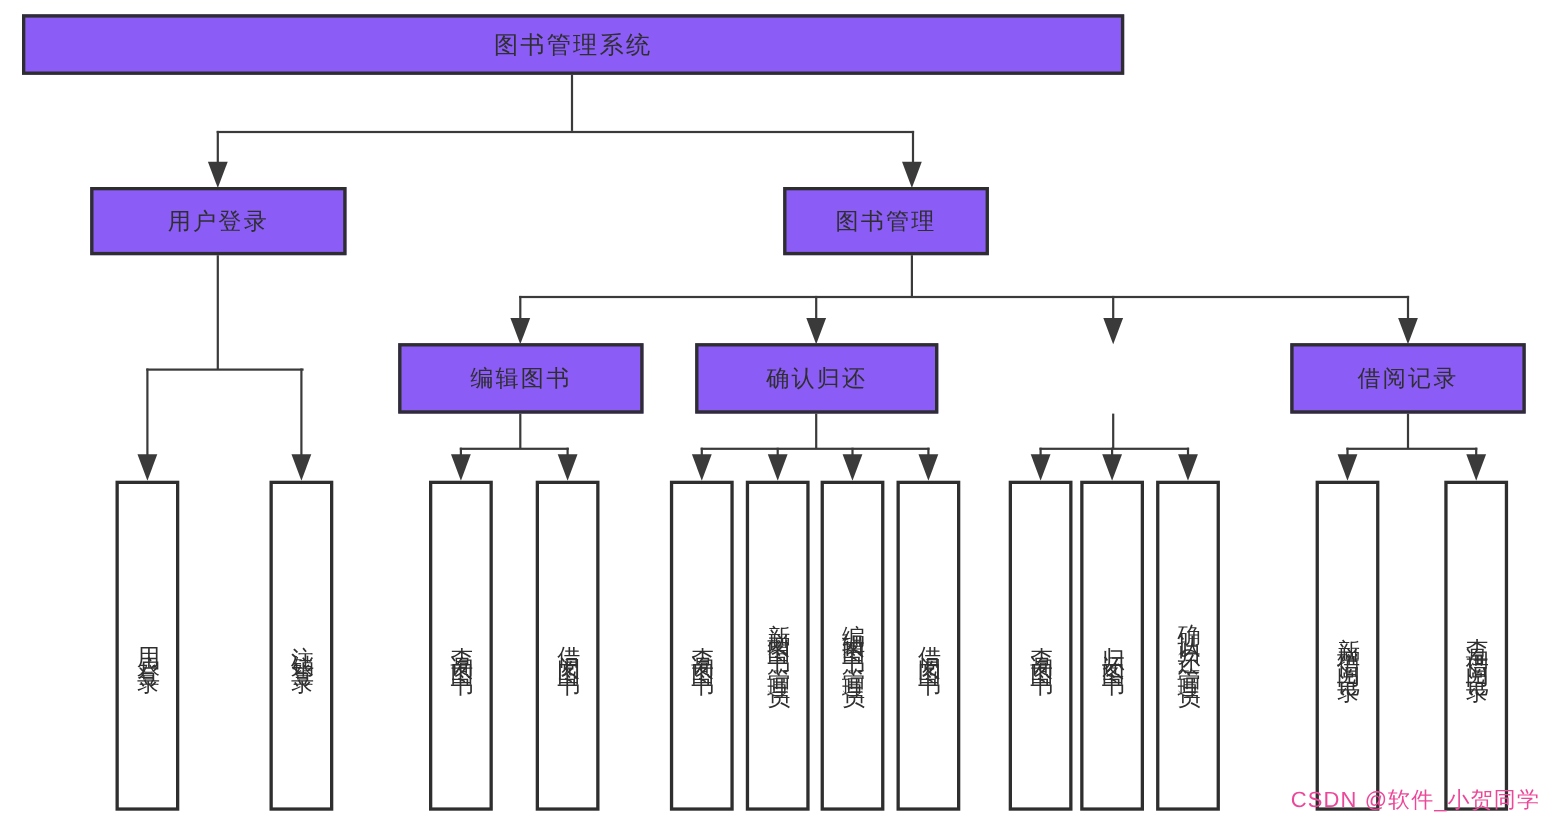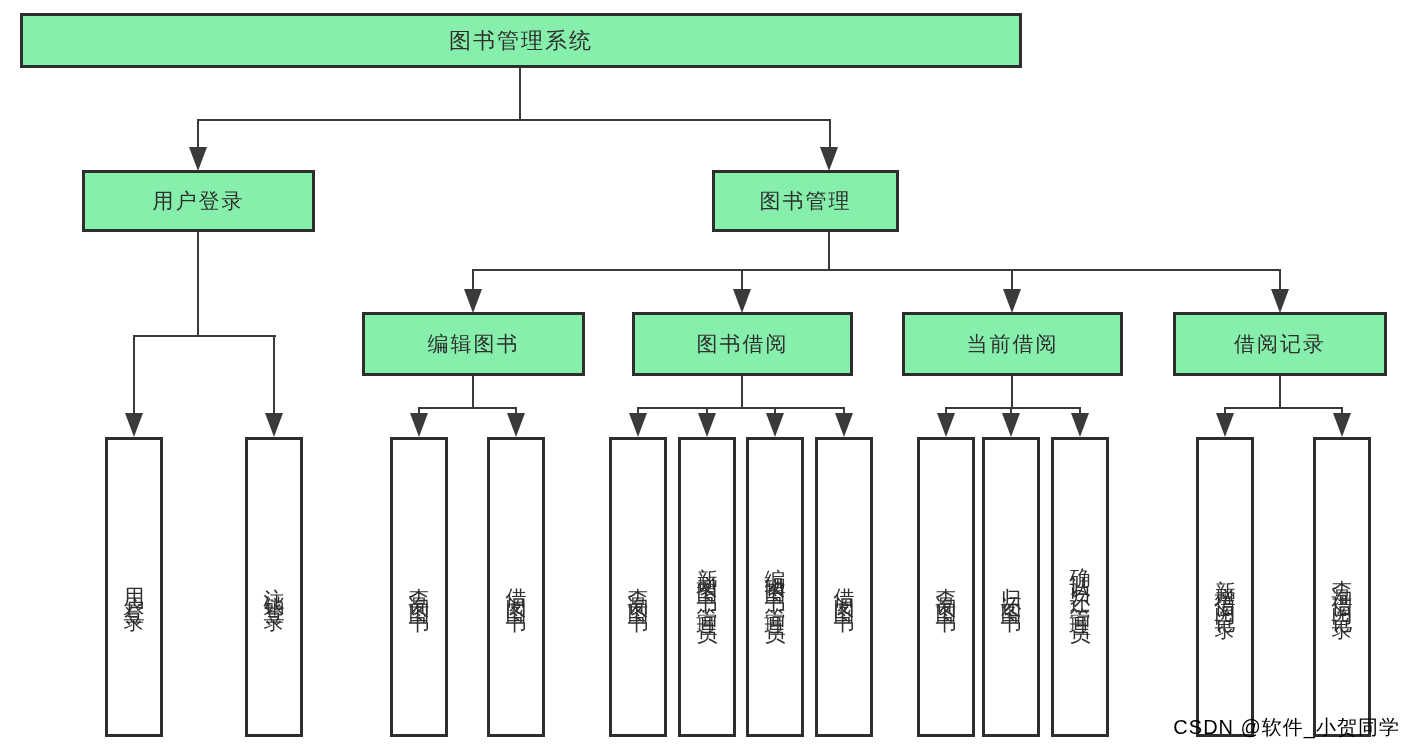--- a/index.html
+++ b/index.html
@@ -2,41 +2,41 @@
 <html lang="zh"><head>
 <meta charset="utf-8">
 <title>图书管理系统</title>
 <style>
   html,body{margin:0;padding:0;background:#ffffff;}
   #canvas{
     position:relative;width:1405px;height:747px;background:#ffffff;overflow:hidden;
     font-family:"Liberation Sans","DejaVu Sans",sans-serif;color:#2f2f2f;
   }
   .box{
-    position:absolute;box-sizing:border-box;border:3px solid #2e2e2e;background:#86efac;
+    position:absolute;box-sizing:border-box;border:3px solid #2e2e2e;background:#8b5cf6;
     display:flex;align-items:center;justify-content:center;
     font-size:21px;letter-spacing:2px;white-space:nowrap;
   }
   .box.root{font-size:22px;}
   .leaf{
     position:absolute;box-sizing:border-box;border:3px solid #2e2e2e;background:#ffffff;
     width:58px;height:300px;top:437px;
     writing-mode:vertical-lr;text-orientation:mixed;
     text-align:center;line-height:52px;font-size:21px;letter-spacing:8px;
   }
   .h{position:absolute;height:2px;background:#3a3a3a;}
   .v{position:absolute;width:2px;background:#3a3a3a;}
   .arr{
     position:absolute;width:0;height:0;
     border-left:9px solid transparent;border-right:9px solid transparent;
     border-top:24px solid #3a3a3a;
   }
   .watermark{
     position:absolute;top:714px;right:5px;z-index:5;
-    font-size:20px;color:#000000;letter-spacing:1px;white-space:nowrap;text-align:right;
+    font-size:20px;color:#ec4899;letter-spacing:1px;white-space:nowrap;text-align:right;
   }
 </style>
 </head>
 <body>
 
 <div id="canvas">
 
   <div class="box root" style="left:20px;top:13px;width:1002px;height:55px;">图书管理系统</div>
 
   <div class="v" style="left:519px;top:68px;height:51px;"></div>
@@ -61,22 +61,21 @@
   <div class="v" style="left:472px;top:269px;height:21px;"></div>
   <div class="arr" style="left:464px;top:289px;"></div>
   <div class="v" style="left:741px;top:269px;height:21px;"></div>
   <div class="arr" style="left:733px;top:289px;"></div>
   <div class="v" style="left:1011px;top:269px;height:21px;"></div>
   <div class="arr" style="left:1003px;top:289px;"></div>
   <div class="v" style="left:1279px;top:269px;height:21px;"></div>
   <div class="arr" style="left:1271px;top:289px;"></div>
 
   <div class="box" style="left:362px;top:312px;width:223px;height:64px;">编辑图书</div>
-  <div class="box" style="left:632px;top:312px;width:221px;height:64px;">图书借阅</div>
-  <div class="box" style="left:902px;top:312px;width:221px;height:64px;">当前借阅</div>
+  <div class="box" style="left:632px;top:312px;width:221px;height:64px;">确认归还</div>
   <div class="box" style="left:1173px;top:312px;width:214px;height:64px;">借阅记录</div>
 
   <div class="v" style="left:472px;top:376px;height:32px;"></div>
   <div class="h" style="left:418px;top:407px;width:99px;"></div>
   <div class="v" style="left:418px;top:407px;height:8px;"></div>
   <div class="arr" style="left:410px;top:413px;"></div>
   <div class="v" style="left:515px;top:407px;height:8px;"></div>
   <div class="arr" style="left:507px;top:413px;"></div>
 
   <div class="v" style="left:741px;top:376px;height:32px;"></div>

